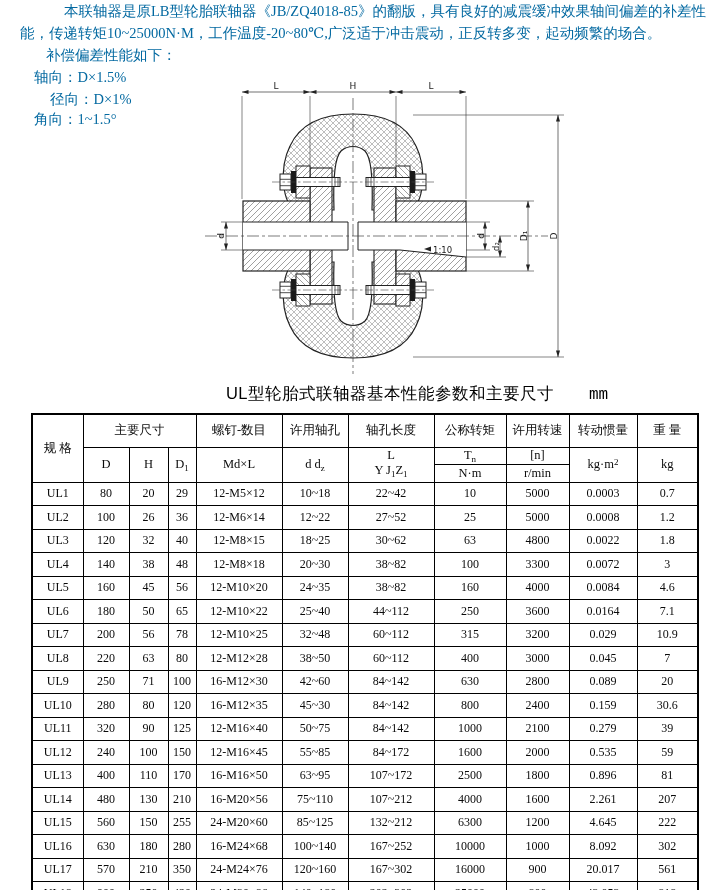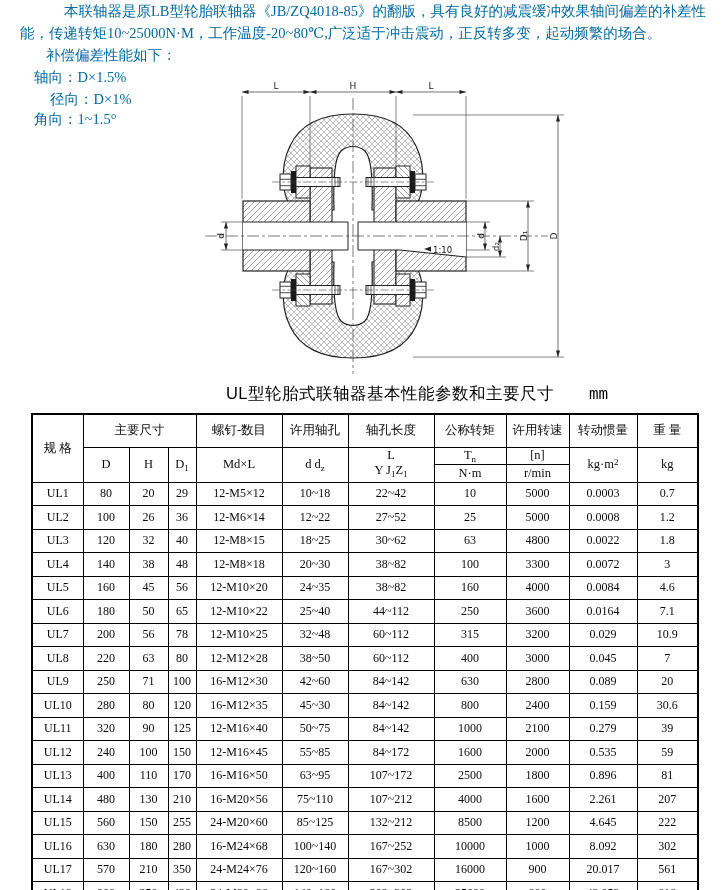--- a/index.html
+++ b/index.html
@@ -399,21 +399,21 @@
         <td>207</td>
       </tr>
       <tr>
         <td>UL15</td>
         <td>560</td>
         <td>150</td>
         <td>255</td>
         <td>24-M20×60</td>
         <td>85~125</td>
         <td>132~212</td>
-        <td>8500</td>
+        <td>6300</td>
         <td>1200</td>
         <td>4.645</td>
         <td>222</td>
       </tr>
       <tr>
         <td>UL16</td>
         <td>630</td>
         <td>180</td>
         <td>280</td>
         <td>16-M24×68</td>

